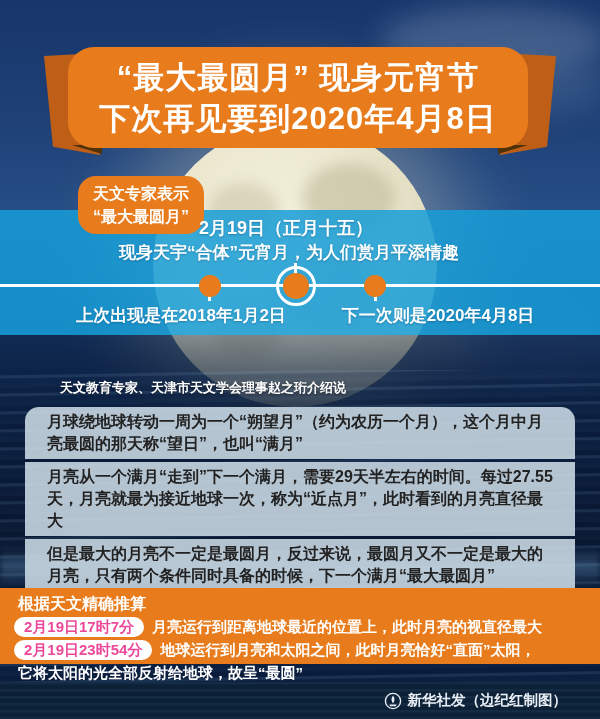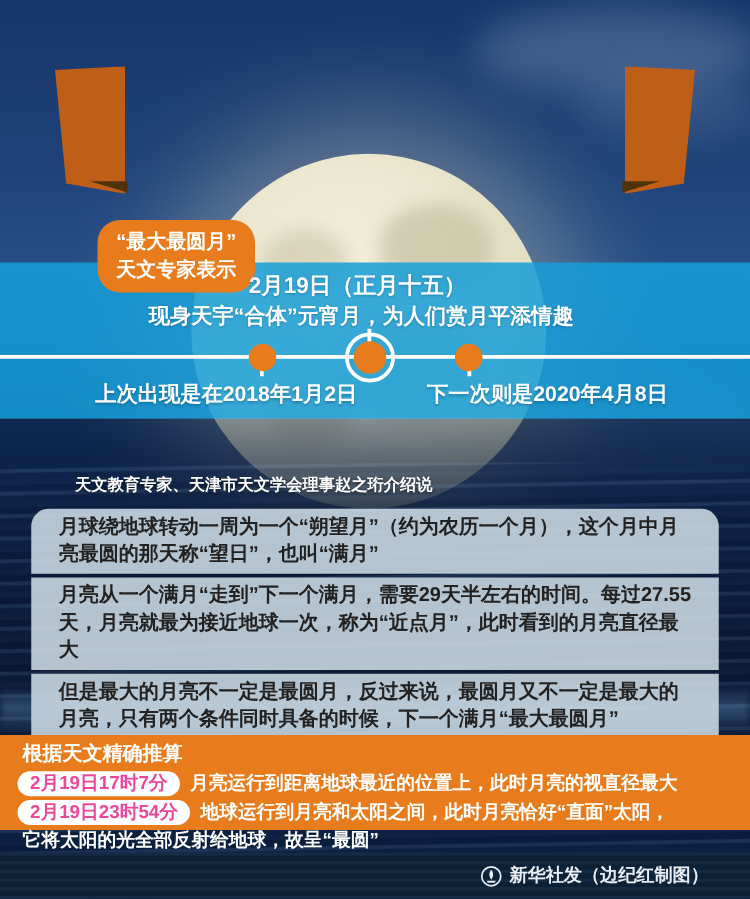--- a/index.html
+++ b/index.html
@@ -114,24 +114,28 @@
   </div>
   <div class="abs band-bg"></div>
   <div class="abs sea"></div>
   <div class="abs streaks"></div>
   <div class="abs streak-bright"></div>
 
   <div class="abs tail tail-l"></div>
   <div class="abs tail tail-r"></div>
   <div class="abs fold fold-l"></div>
   <div class="abs fold fold-r"></div>
+  <div class="abs banner">
+    <div>“最大最圆月” 现身元宵节</div>
+    <div>下次再见要到2020年4月8日</div>
+  </div>
 
   <div class="abs bubble">
+    <div>天文专家表示</div>
     <div>“最大最圆月”</div>
-    <div>天文专家表示</div>
   </div>
 
   <div class="abs band-t band-l1">2月19日（正月十五）</div>
   <div class="abs band-t band-l2">现身天宇“合体”元宵月，为人们赏月平添情趣</div>
 
   <div class="abs tl-line"></div>
   <div class="abs stem stem-c"></div>
   <div class="abs stem stem-l"></div>
   <div class="abs stem stem-r"></div>
   <div class="abs ring"></div>

